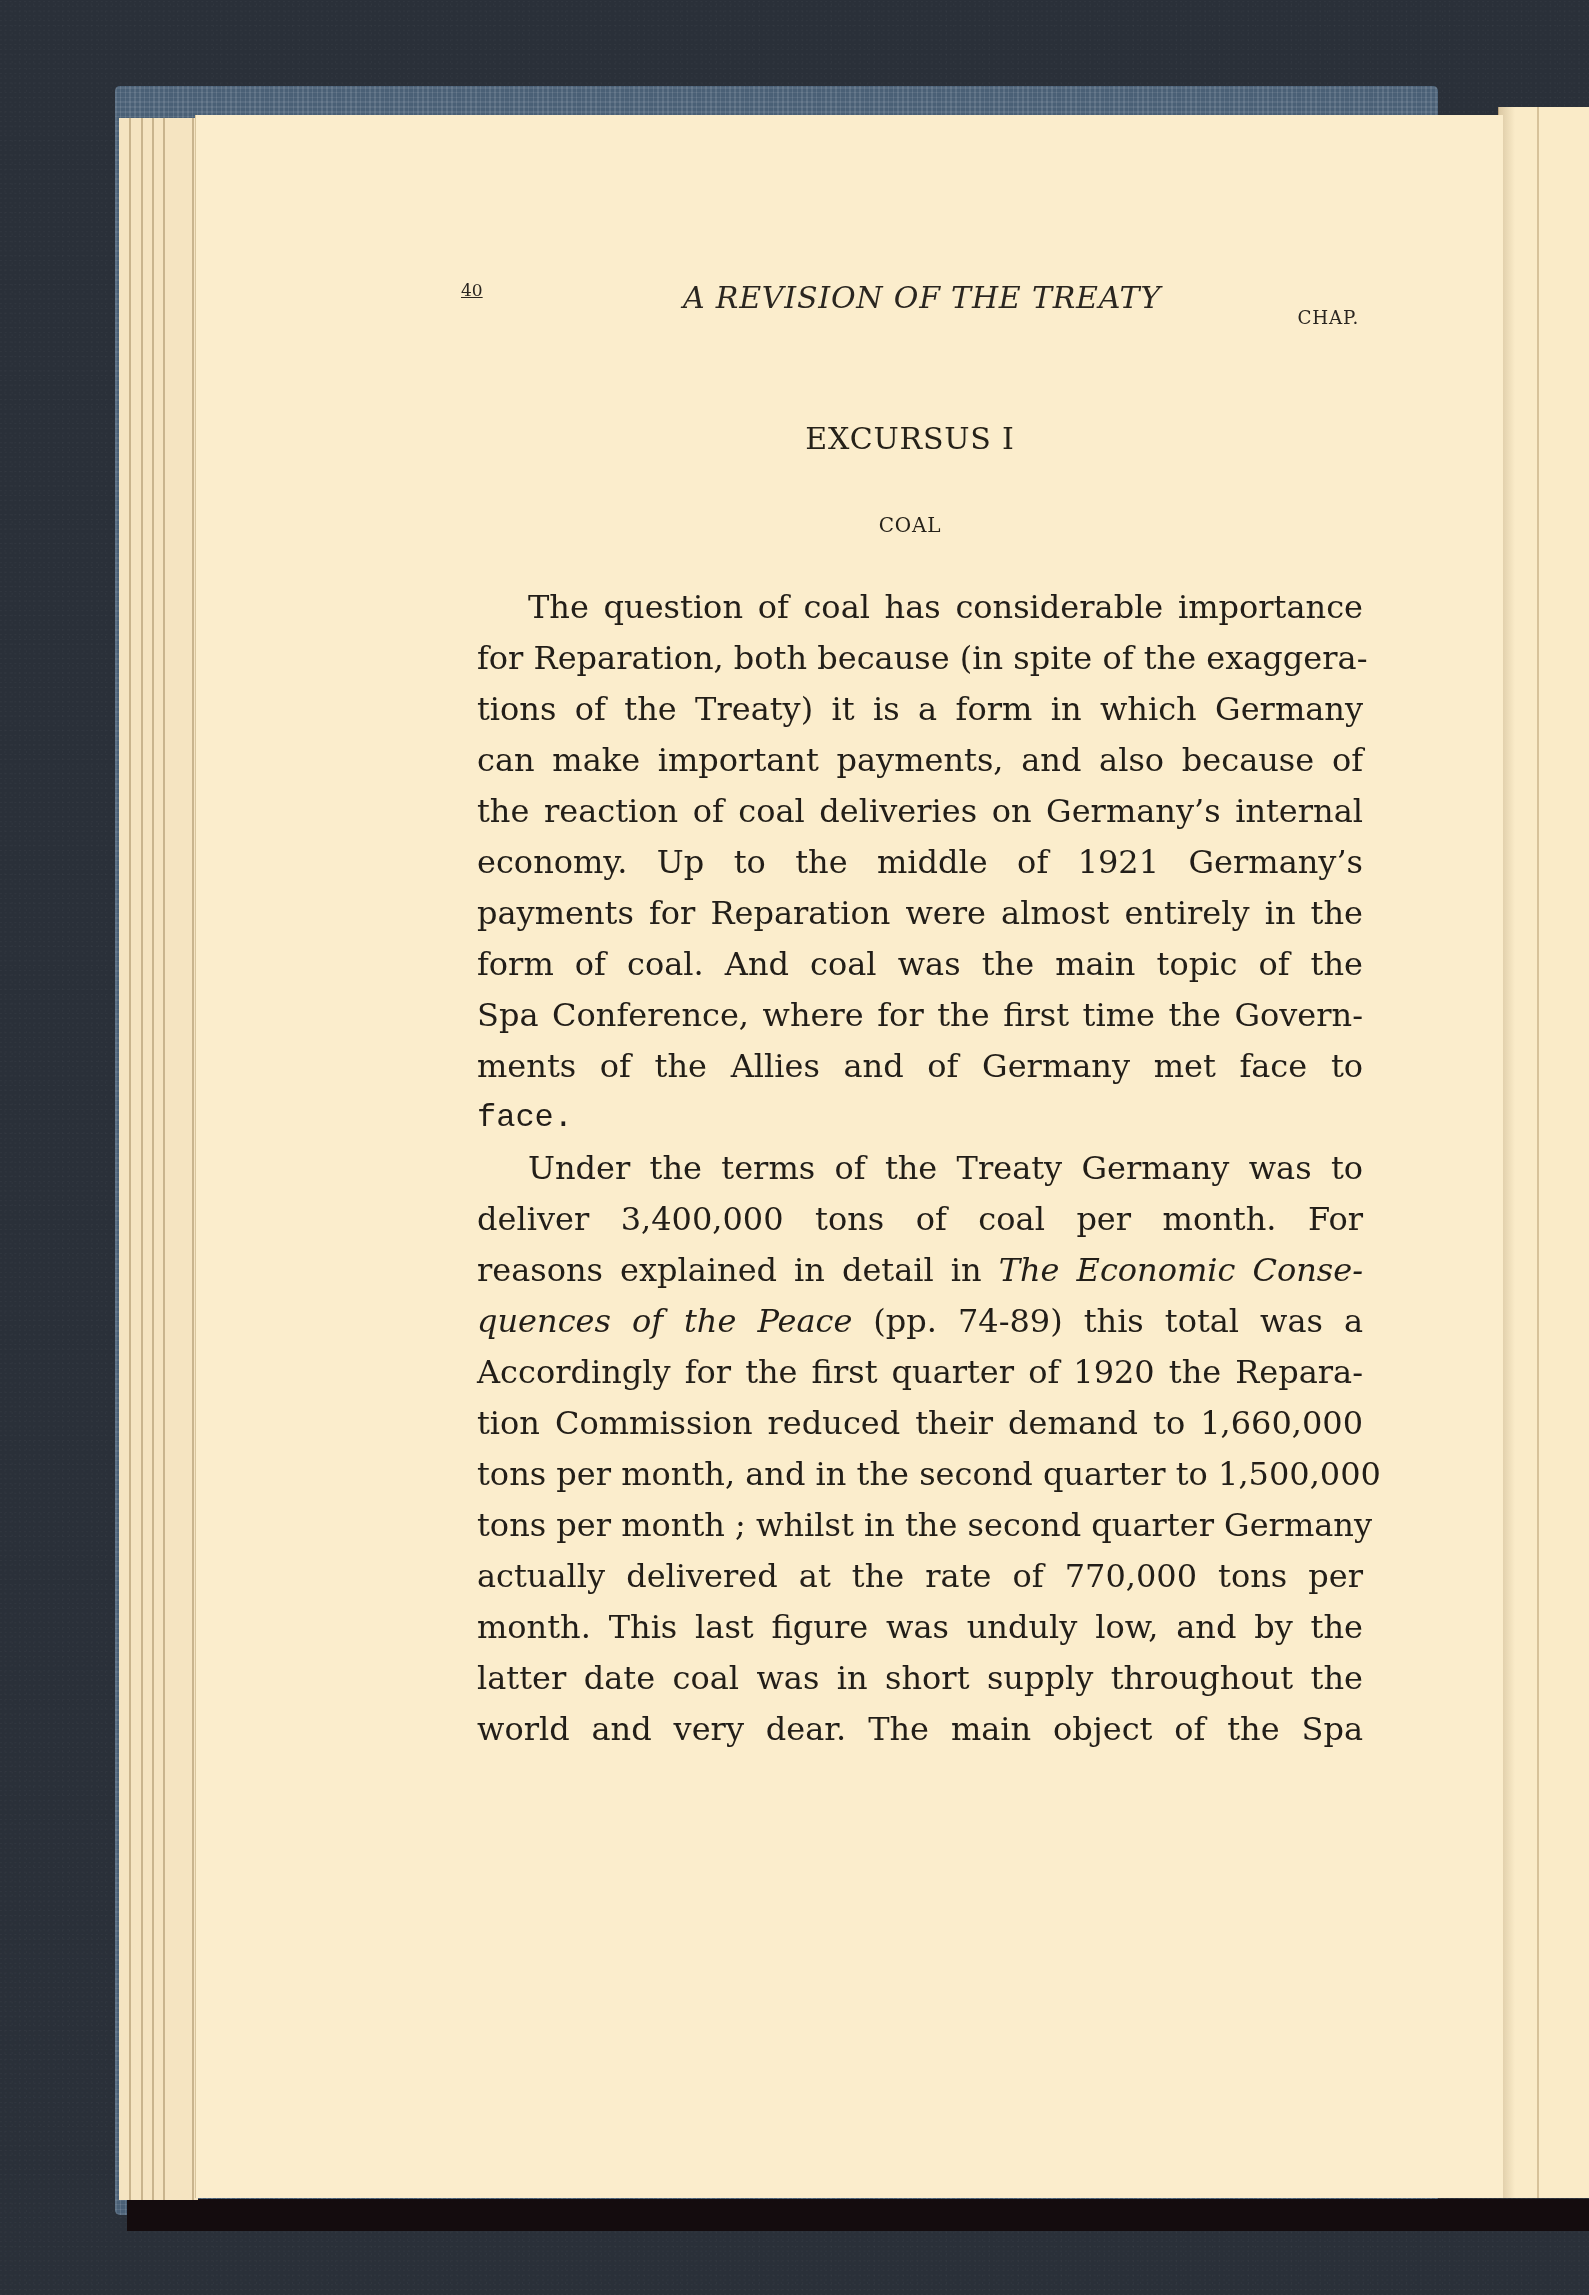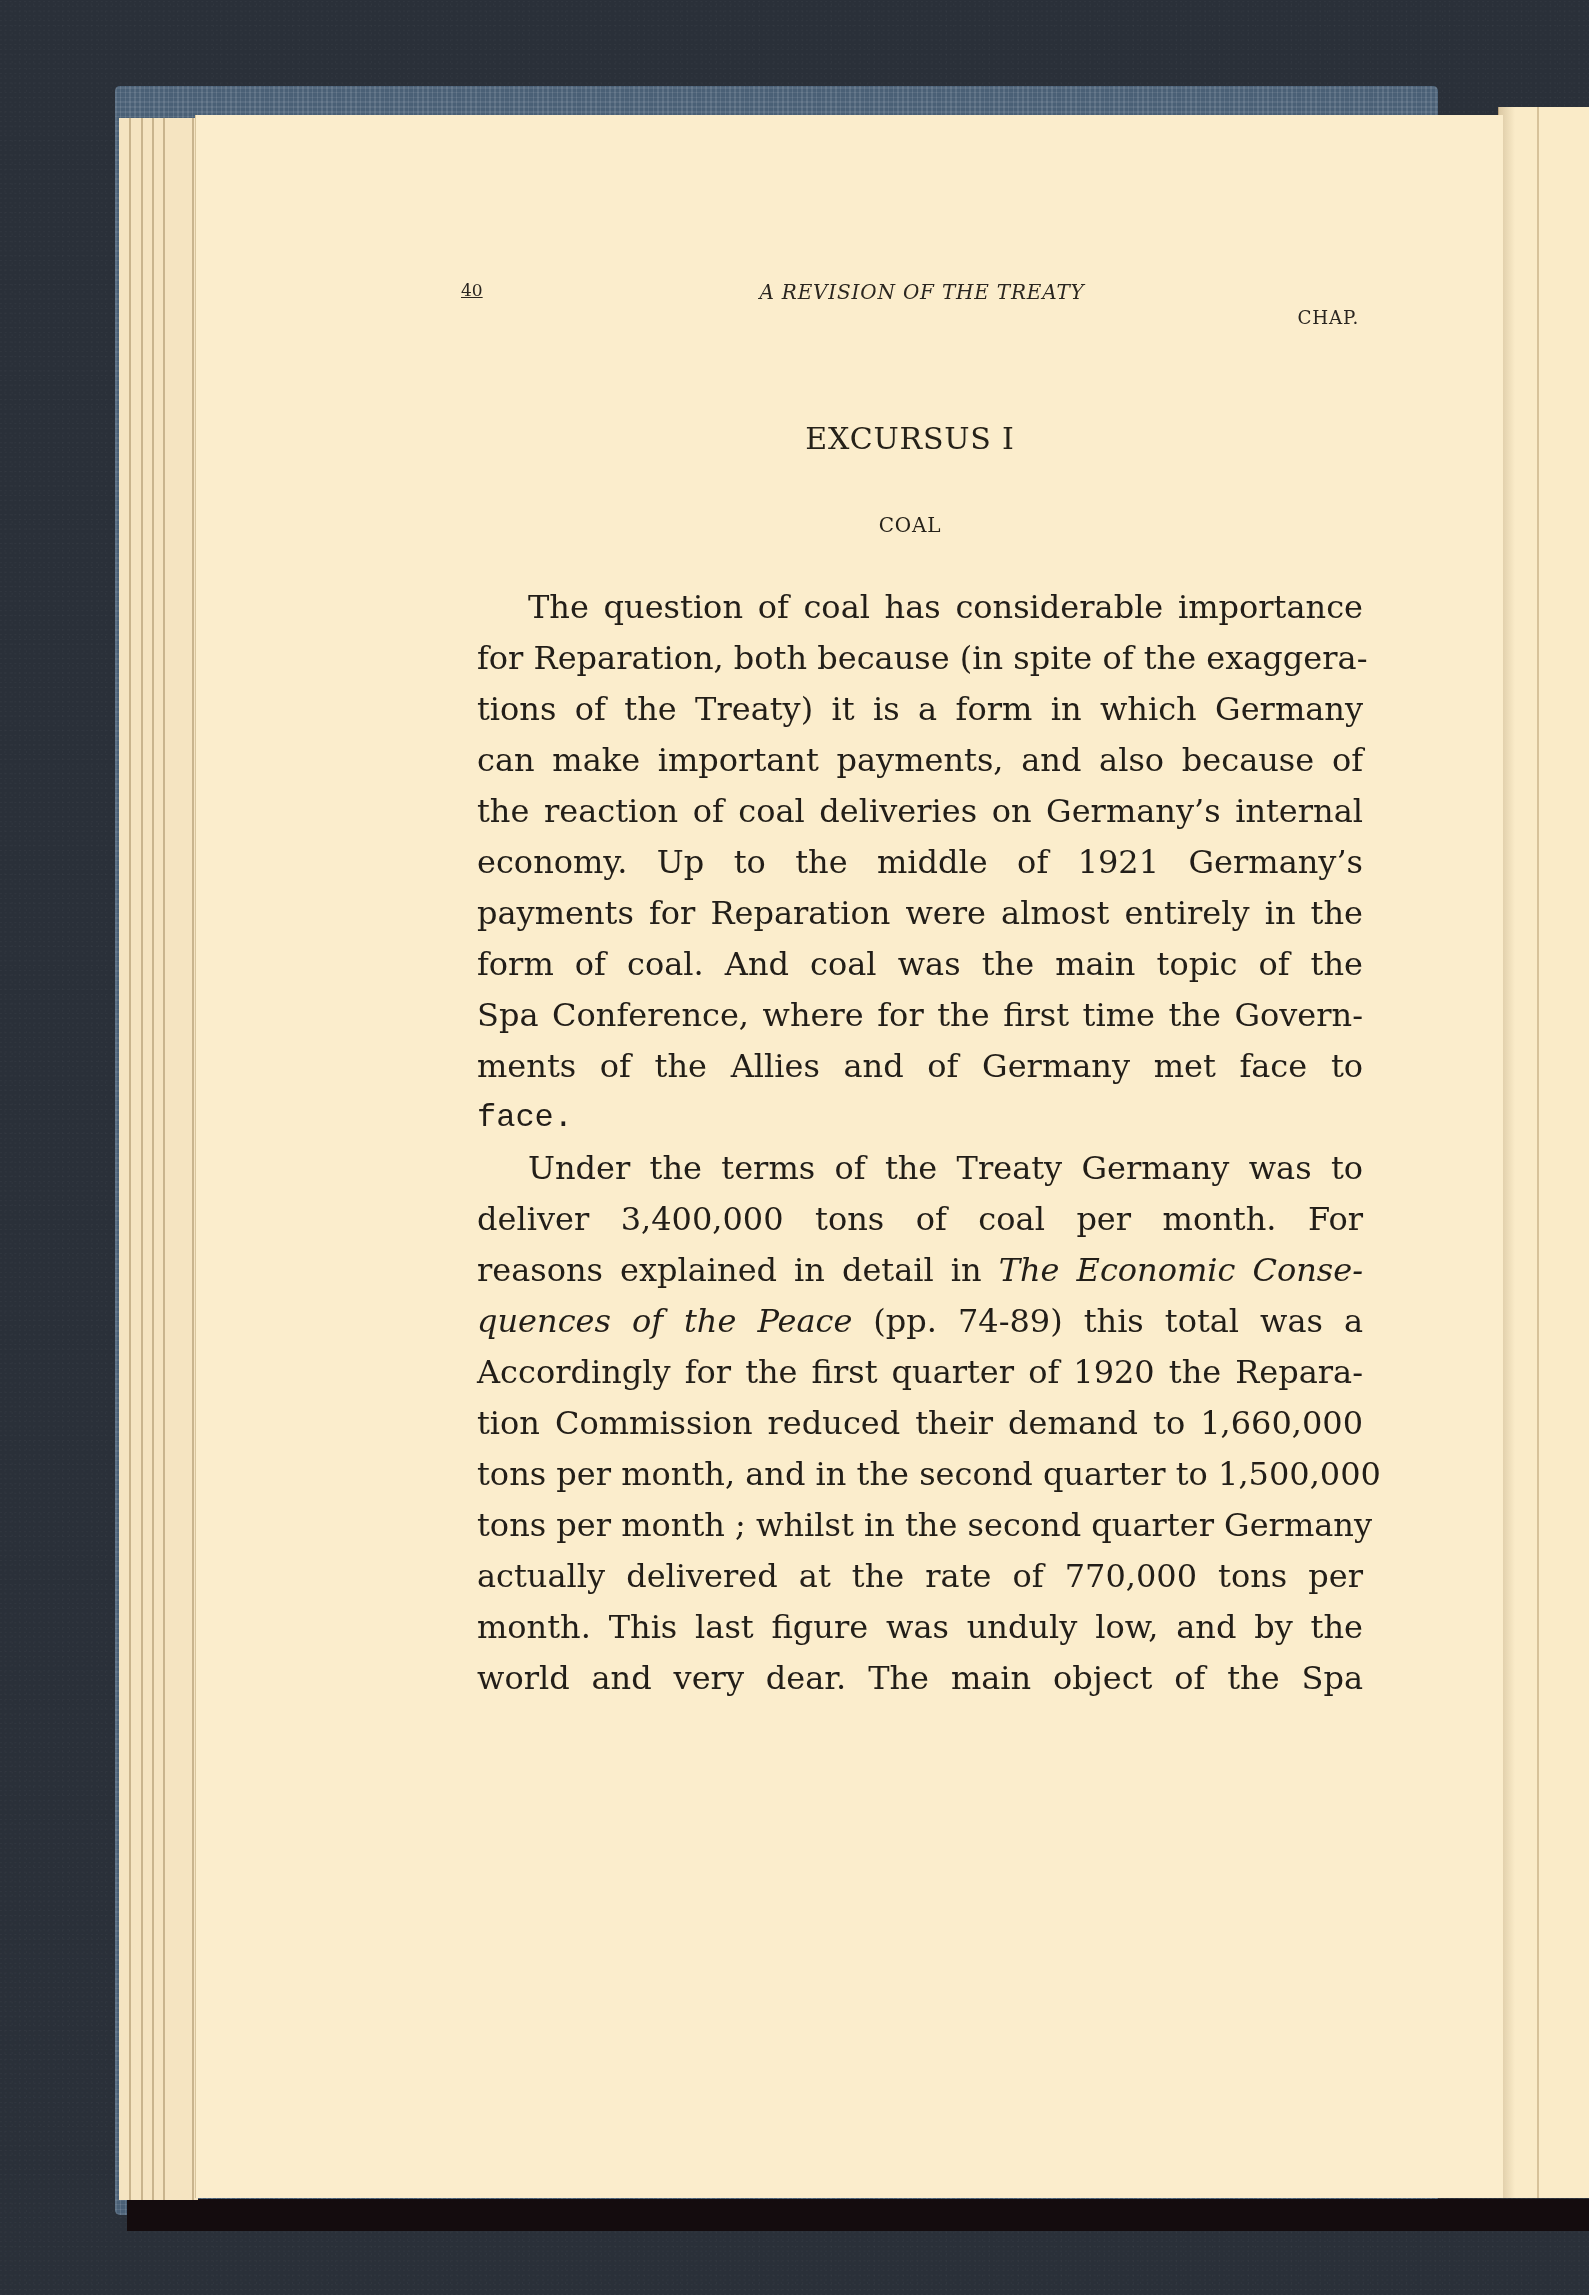--- a/index.html
+++ b/index.html
@@ -47,21 +47,21 @@
   .gutter .line {
     position: absolute; left: 38px; top: 0; bottom: 0; width: 1.6px; background: #d7c29a;
   }
   .running-head {
     position: absolute; top: 280px; left: 461px; width: 898px; height: 35px;
     color: #2a2620; font-size: 22px;
   }
   .running-head .folio { position: absolute; left: 0; top: 0; font-size: 17px; text-decoration: underline; }
   .running-head .title {
     position: absolute; left: 0; right: 0; text-align: center; top: 0;
-    font-style: italic; letter-spacing: 0.8px; font-size: 20px;
+    font-style: italic; letter-spacing: 0.8px; font-size: 30px;
     padding-left: 24px;
   }
   .running-head .chap { position: absolute; right: 0; top: 3.2px; font-size: 18.3px; letter-spacing: 0.8px; margin-top: 24px; }
   .heading {
     position: absolute; left: 461px; width: 898px; text-align: center; color: #262219;
   }
   .heading.h1 { top: 421px; font-size: 30px; letter-spacing: 0.8px; }
   .heading.h2 { top: 513px; font-size: 20px; letter-spacing: 0.8px; }
   .body-text {
     position: absolute; left: 461px; top: 582px; width: 902px;
@@ -119,16 +119,17 @@
     <span class="line indent">Under the terms of the Treaty Germany was to</span>
     <span class="line">deliver 3,400,000 tons of coal per month. For</span>
     <span class="line"><span>reasons explained in detail in</span> <i>The Economic Conse-</i></span>
     <span class="line"><i>quences of the Peace</i> <span>(pp. 74-89) this total was a</span></span>
     <span class="line">Accordingly for the first quarter of 1920 the Repara-</span>
     <span class="line">tion Commission reduced their demand to 1,660,000</span>
     <span class="line">tons per month, and in the second quarter to 1,500,000</span>
     <span class="line">tons per month ; whilst in the second quarter Germany</span>
     <span class="line">actually delivered at the rate of 770,000 tons per</span>
     <span class="line">month. This last figure was unduly low, and by the</span>
+    <span class="line">latter date coal was in short supply throughout the</span>
     <span class="line">world and very dear. The main object of the Spa</span>
   </div>
 </div>
 
 
 </body></html>

